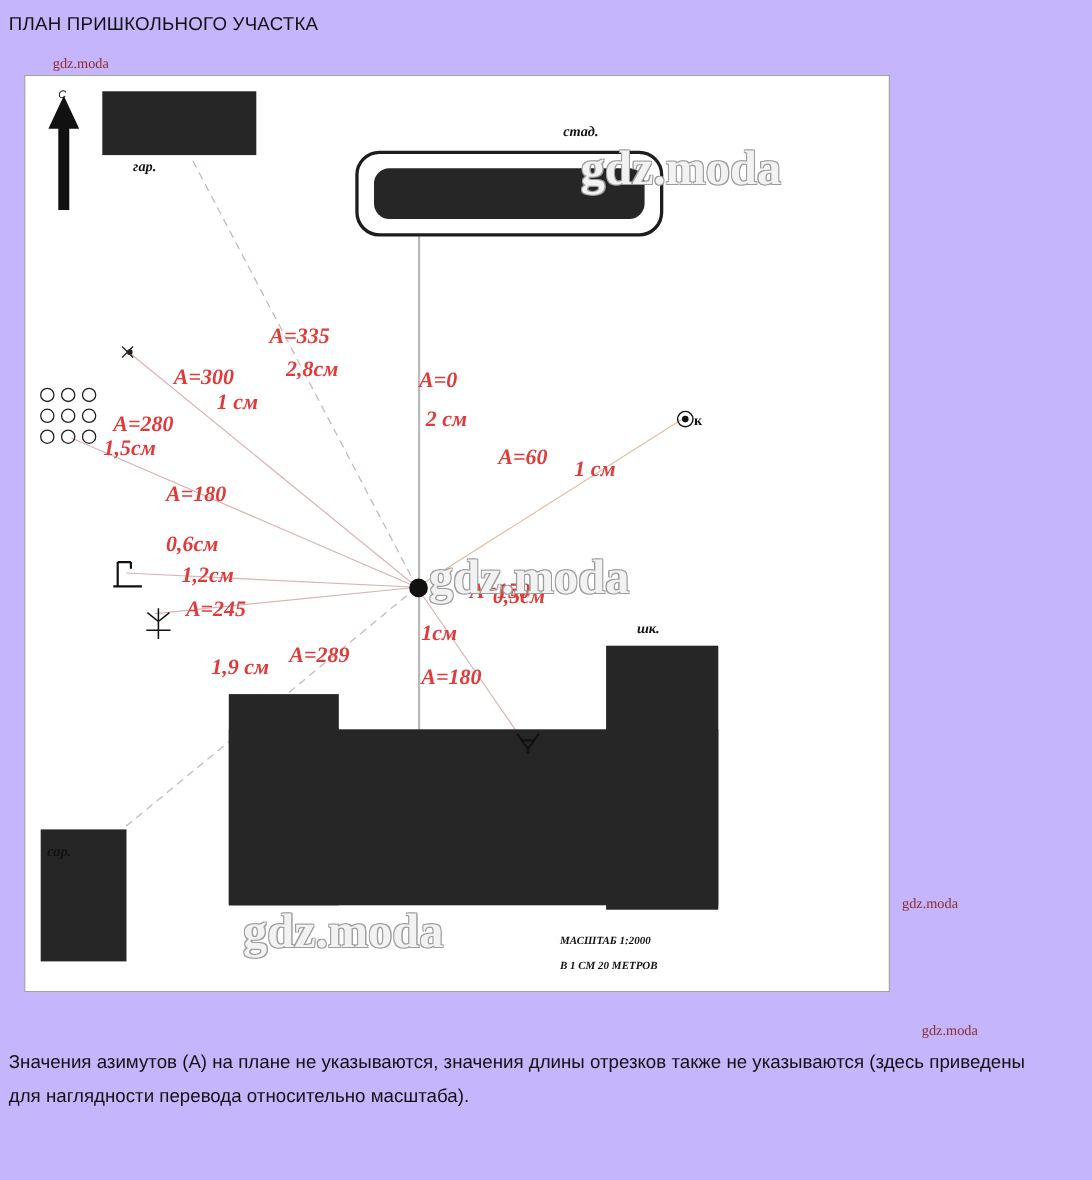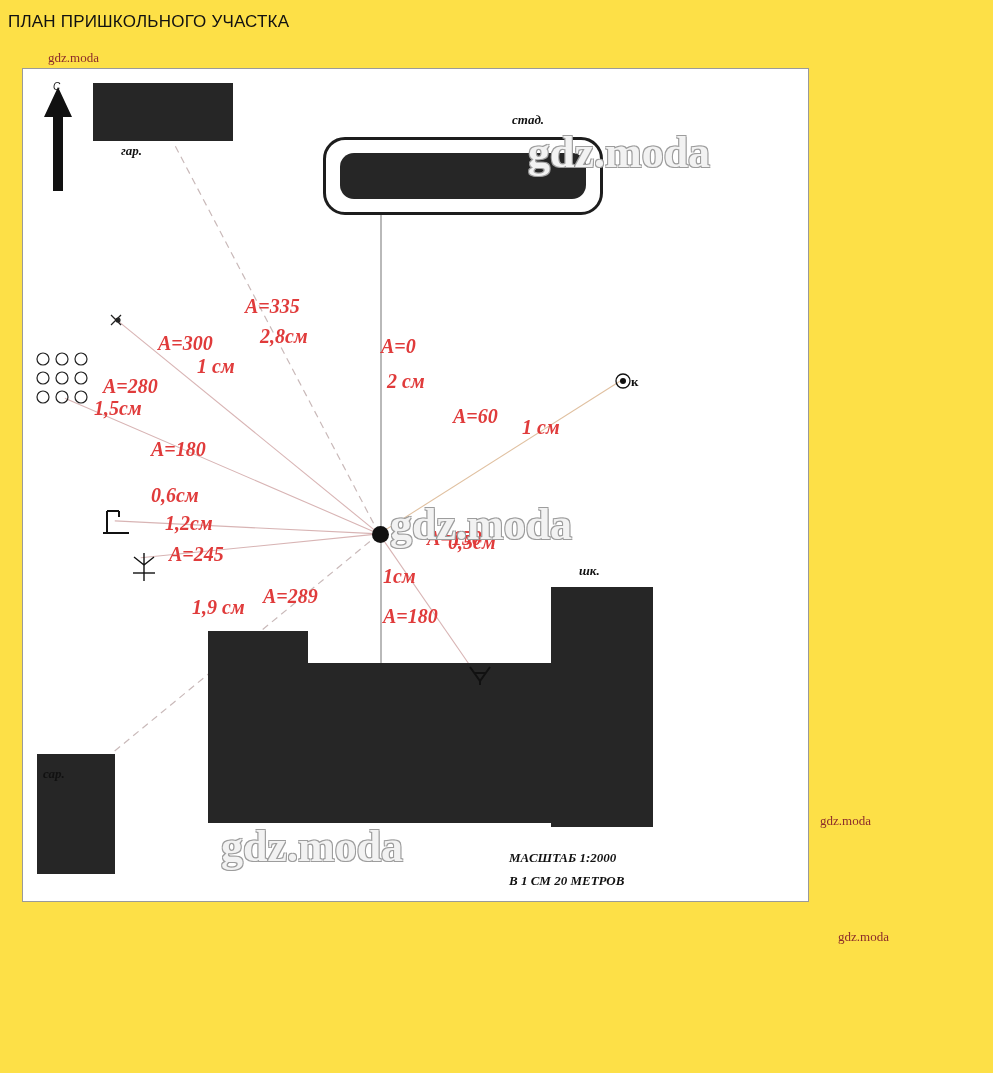--- a/index.html
+++ b/index.html
@@ -6,21 +6,21 @@
   html, body {
     margin: 0; padding: 0;
     background: #ffffff;
     font-family: "Liberation Sans", sans-serif;
   }
   #page {
     position: relative;
     width: 993px;
     height: 1073px;
     overflow: hidden;
-    background: #fde047;
+    background: #c4b5fd;
   }
   #title {
     position: absolute;
     left: 8px; top: 12px;
     font-size: 17px;
     color: #111;
     letter-spacing: .2px;
   }
   
   #plan {
@@ -63,21 +63,21 @@
     font-weight: bold;
     font-size: 13px;
     color: #111;
     white-space: nowrap;
   }
   .scale-txt {
     position: absolute;
     font-family: "Liberation Serif", serif;
     font-style: italic;
     font-weight: bold;
-    font-size: 13px;
+    font-size: 10px;
     color: #111;
     white-space: nowrap;
   }
   
   #stad-outer {
     position: absolute; left: 300px; top: 68px; width: 280px; height: 78px;
     border: 3px solid #1d1d1d; border-radius: 22px; background: #fff;
   }
   #stad-inner {
     position: absolute; left: 14px; top: 13px; right: 14px; bottom: 13px;
@@ -256,13 +256,14 @@
     <div class="scale-txt" style="left:486px; top:804px;">В 1 СМ 20 МЕТРОВ</div>
 
     <div class="wm" style="left:505px; top:58px; font-size:44px;">gdz.moda</div>
     <div class="wm" style="left:367px; top:430px; font-size:44px;">gdz.moda</div>
     <div class="wm" style="left:198px; top:752px; font-size:44px;">gdz.moda</div>
   </div>
 
   <div class="wm-sm" style="left:820px; top:813px;">gdz.moda</div>
   <div class="wm-sm" style="left:838px; top:929px;">gdz.moda</div>
 
+  <div id="caption">Значения азимутов (А) на плане не указываются, значения длины отрезков также не указываются (здесь приведены для наглядности перевода относительно масштаба).</div>
 </div>
 
 </body></html>

